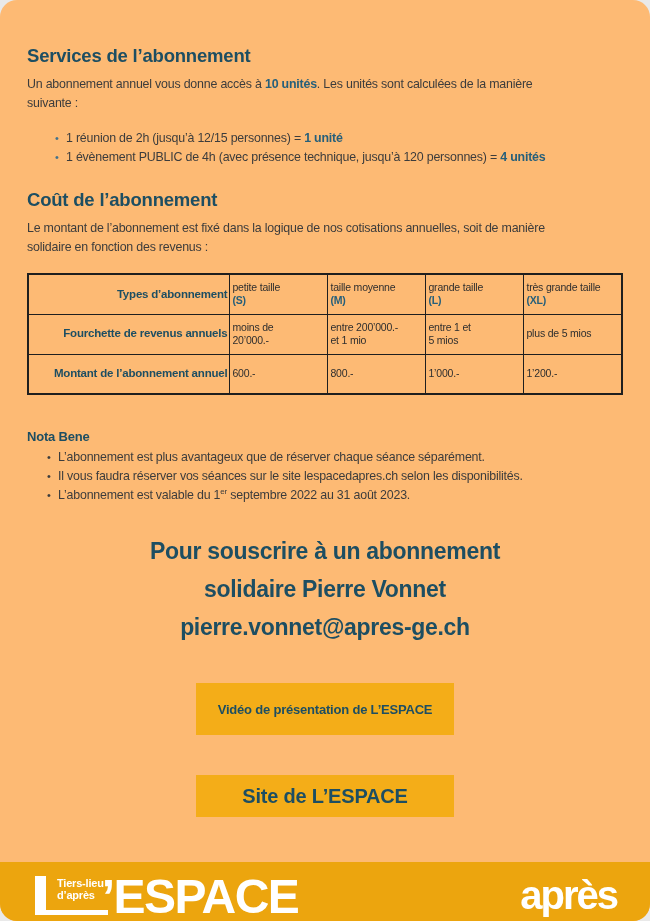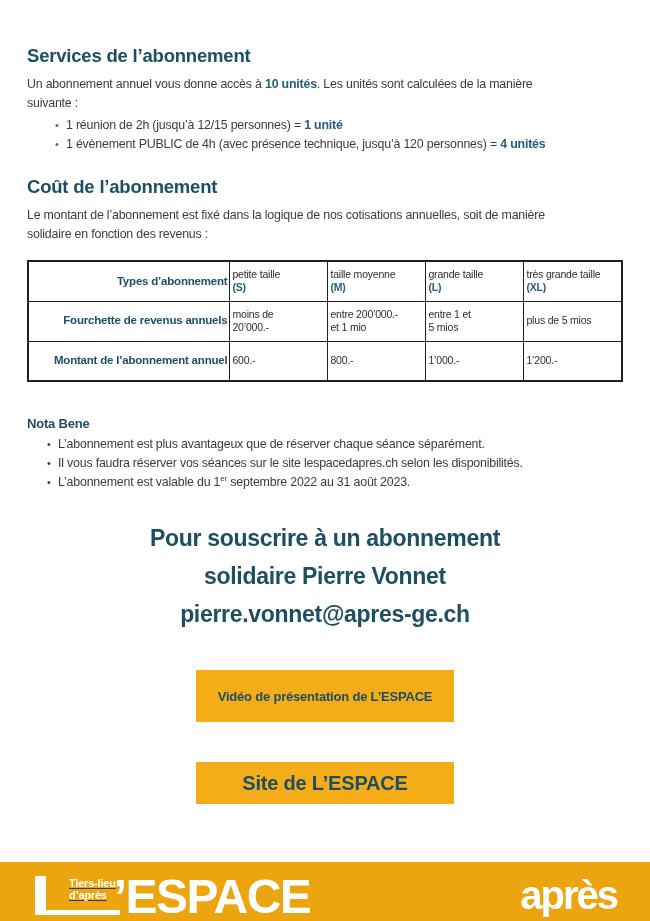--- a/index.html
+++ b/index.html
@@ -8,44 +8,45 @@
     --body:#3c3c3c;
     --amber:#f4ad18;
     --footer-amber:#eca50e;
     --border:#1f1f1f;
   }
   *{margin:0;padding:0;box-sizing:border-box;}
   html,body{background:#e9e9e9;}
   .page{
     position:relative;
     width:650px;height:921px;
-    background:#ffffff;
+    background:#fdba74;
     overflow:hidden;
     font-family:"Liberation Sans",sans-serif;
     color:var(--body);
     margin:0 auto;
+    border-radius:17px;
   }
   .content{padding:0 27px;}
 
   h2.sec{
     margin-top:44px;
     font-size:18.5px;line-height:24px;
     font-weight:bold;color:var(--teal);
     letter-spacing:-0.2px;
   }
   h2.sec.cost{margin-top:21px;}
   p.body{
     margin-top:7px;
     font-size:12.4px;line-height:19px;
     letter-spacing:-0.2px;
     color:var(--body);
   }
   .accent{color:var(--accent);font-weight:bold;}
 
-  ul.units{list-style:none;margin-top:3px;padding-left:28px;}
+  ul.units{list-style:none;margin-top:16px;padding-left:28px;}
   ul.units li{
     position:relative;padding-left:11px;
     font-size:12.4px;line-height:19px;letter-spacing:-0.2px;
     white-space:nowrap;
   }
   ul.units li::before{
     content:"•";position:absolute;left:0;top:0;
     color:#41718c;font-size:11px;
   }
 
@@ -120,23 +121,22 @@
     width:650px;height:59px;
     background:var(--footer-amber);
   }
   .logo-left{
     position:absolute;left:35px;bottom:6px;
     display:flex;align-items:flex-end;
   }
   .l-shape{
     border-left:11px solid #fff;
     border-bottom:5px solid #fff;
-    padding:2px 4px 2px 23px;
+    padding:2px 4px 2px 11px;
     height:39px;
-    text-decoration:underline;
   }
   .tiers{
     color:#fff;font-weight:bold;
     font-size:11px;line-height:11.5px;
     letter-spacing:-0.2px;
     white-space:nowrap;
   }
   .espace-text{
     color:#fff;font-weight:bold;
     font-size:48px;line-height:36px;

